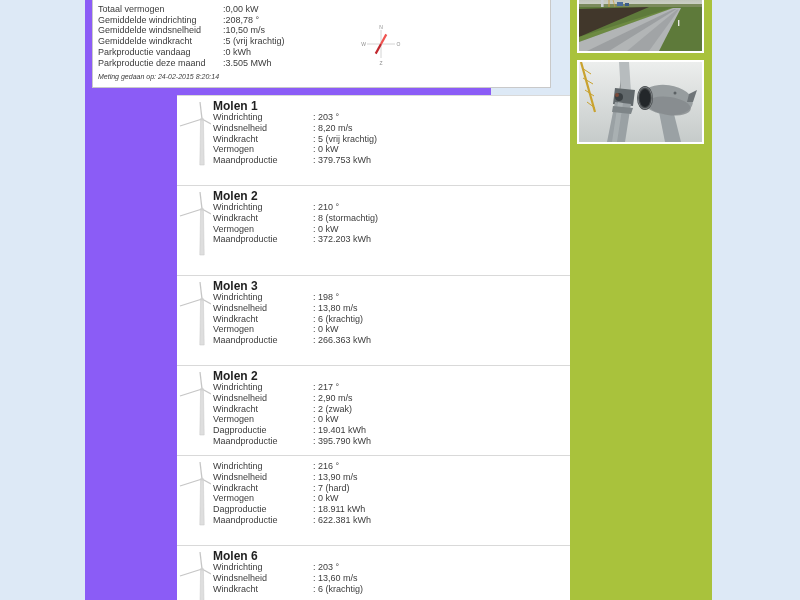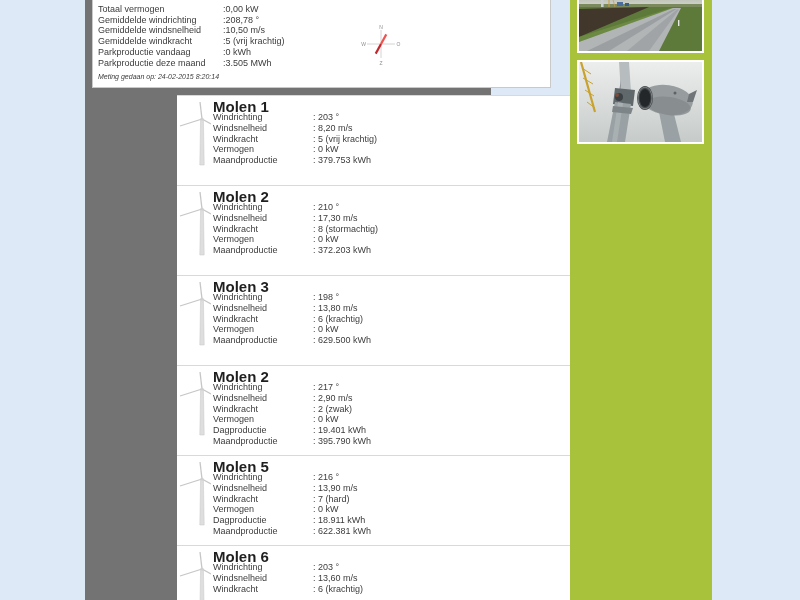--- a/index.html
+++ b/index.html
@@ -3,38 +3,38 @@
 <meta charset="utf-8">
 <style>
   * { margin:0; padding:0; box-sizing:border-box; }
   html,body { width:800px; height:600px; }
   body {
     position:relative; overflow:hidden;
     background:#dde9f6;
     font-family:"Liberation Sans", sans-serif;
     font-size:9px; color:#3c3c3c;
   }
-  .main-panel { position:absolute; left:85px; top:0; width:406px; height:600px; background:#737373; }
+  .main-panel { position:absolute; left:85px; top:0; width:406px; height:600px; background:#8b5cf6; }
 
   
   .summary-box {
     position:absolute; left:7px; top:-10px; width:459px; height:98px;
     border:1px solid #c9c9c9; background:#fff; padding:13px 0 0 5px;
   }
   .srow { line-height:10.7px; white-space:nowrap; }
   .srow .lbl { display:inline-block; width:125px; }
   .note { margin-top:5px; font-size:7px; font-style:italic; color:#3c3c3c; }
   .compass { position:absolute; left:266px; top:31px; }
   .compass text { font-family:"Liberation Sans",sans-serif; font-size:5px; fill:#8f8f8f; }
 
   
   .sections { position:absolute; left:92px; top:95px; width:462px; }
   .tsection { height:90px; border-top:1px solid #d9d9d9; position:relative; padding:5px 0 0 36px; background:#fff; }
   .ticon { position:absolute; left:-2px; top:5px; }
-  .tname { font-size:15px; font-weight:bold; line-height:11px; color:#1f1f1f; }
+  .tname { font-size:12px; font-weight:bold; line-height:11px; color:#1f1f1f; }
   .mrow { line-height:10.8px; white-space:nowrap; }
   .mrow .lbl { display:inline-block; width:100px; }
 
   
   .sidebar { position:absolute; left:570px; top:0; width:142px; height:600px; background:#a9c23c; }
   .photo { position:absolute; left:7px; width:127px; background:#fff; padding:2px; }
   .photo svg { display:block; width:100%; height:100%; }
   .photo1 { top:-22px; height:75px; }
   .photo2 { top:60px; height:84px; }
 </style>
@@ -90,42 +90,41 @@
         <svg class="ticon" width="36" height="66" viewBox="0 0 36 66">
           <line x1="27" y1="18" x2="25" y2="1" stroke="#c6c6c6" stroke-width="1.3"></line>
           <line x1="27" y1="18" x2="5" y2="25" stroke="#c6c6c6" stroke-width="1.3"></line>
           <line x1="27" y1="18" x2="36" y2="23" stroke="#c6c6c6" stroke-width="1.3"></line>
           <polygon points="25.6,18 28.4,18 29.2,64 24.8,64" fill="#dedede" stroke="#c6c6c6" stroke-width="0.5"></polygon>
           <circle cx="27" cy="18" r="1.6" fill="#cfcfcf"></circle>
         </svg>
         <h3 class="tname">Molen 2</h3>
         <div class="trows">
           <div class="mrow"><span class="lbl">Windrichting</span><span class="val">: 210 °</span></div>
-          <div class="mrow"><span class="lbl">Windsnelheid</span><span class="val">: 17,30 m/s</span></div>
           <div class="mrow"><span class="lbl">Windkracht</span><span class="val">: 8 (stormachtig)</span></div>
           <div class="mrow"><span class="lbl">Vermogen</span><span class="val">: 0 kW</span></div>
           <div class="mrow"><span class="lbl">Maandproductie</span><span class="val">: 372.203 kWh</span></div>
         </div>
       </section>
 
       <section class="tsection">
         <svg class="ticon" width="36" height="66" viewBox="0 0 36 66">
           <line x1="27" y1="18" x2="25" y2="1" stroke="#c6c6c6" stroke-width="1.3"></line>
           <line x1="27" y1="18" x2="5" y2="25" stroke="#c6c6c6" stroke-width="1.3"></line>
           <line x1="27" y1="18" x2="36" y2="23" stroke="#c6c6c6" stroke-width="1.3"></line>
           <polygon points="25.6,18 28.4,18 29.2,64 24.8,64" fill="#dedede" stroke="#c6c6c6" stroke-width="0.5"></polygon>
           <circle cx="27" cy="18" r="1.6" fill="#cfcfcf"></circle>
         </svg>
         <h3 class="tname">Molen 3</h3>
         <div class="trows">
           <div class="mrow"><span class="lbl">Windrichting</span><span class="val">: 198 °</span></div>
           <div class="mrow"><span class="lbl">Windsnelheid</span><span class="val">: 13,80 m/s</span></div>
           <div class="mrow"><span class="lbl">Windkracht</span><span class="val">: 6 (krachtig)</span></div>
           <div class="mrow"><span class="lbl">Vermogen</span><span class="val">: 0 kW</span></div>
-          <div class="mrow"><span class="lbl">Maandproductie</span><span class="val">: 629.500 kWh</span></div>
+          <div class="mrow"><span class="lbl">Maandproductie</span><span class="val">: 266.363 kWh</span></div>
         </div>
       </section>
 
       <section class="tsection">
         <svg class="ticon" width="36" height="66" viewBox="0 0 36 66">
           <line x1="27" y1="18" x2="25" y2="1" stroke="#c6c6c6" stroke-width="1.3"></line>
           <line x1="27" y1="18" x2="5" y2="25" stroke="#c6c6c6" stroke-width="1.3"></line>
           <line x1="27" y1="18" x2="36" y2="23" stroke="#c6c6c6" stroke-width="1.3"></line>
           <polygon points="25.6,18 28.4,18 29.2,64 24.8,64" fill="#dedede" stroke="#c6c6c6" stroke-width="0.5"></polygon>
           <circle cx="27" cy="18" r="1.6" fill="#cfcfcf"></circle>
@@ -142,21 +141,20 @@
       </section>
 
       <section class="tsection">
         <svg class="ticon" width="36" height="66" viewBox="0 0 36 66">
           <line x1="27" y1="18" x2="25" y2="1" stroke="#c6c6c6" stroke-width="1.3"></line>
           <line x1="27" y1="18" x2="5" y2="25" stroke="#c6c6c6" stroke-width="1.3"></line>
           <line x1="27" y1="18" x2="36" y2="23" stroke="#c6c6c6" stroke-width="1.3"></line>
           <polygon points="25.6,18 28.4,18 29.2,64 24.8,64" fill="#dedede" stroke="#c6c6c6" stroke-width="0.5"></polygon>
           <circle cx="27" cy="18" r="1.6" fill="#cfcfcf"></circle>
         </svg>
-        <h3 class="tname">Molen 5</h3>
         <div class="trows">
           <div class="mrow"><span class="lbl">Windrichting</span><span class="val">: 216 °</span></div>
           <div class="mrow"><span class="lbl">Windsnelheid</span><span class="val">: 13,90 m/s</span></div>
           <div class="mrow"><span class="lbl">Windkracht</span><span class="val">: 7 (hard)</span></div>
           <div class="mrow"><span class="lbl">Vermogen</span><span class="val">: 0 kW</span></div>
           <div class="mrow"><span class="lbl">Dagproductie</span><span class="val">: 18.911 kWh</span></div>
           <div class="mrow"><span class="lbl">Maandproductie</span><span class="val">: 622.381 kWh</span></div>
         </div>
       </section>
 

